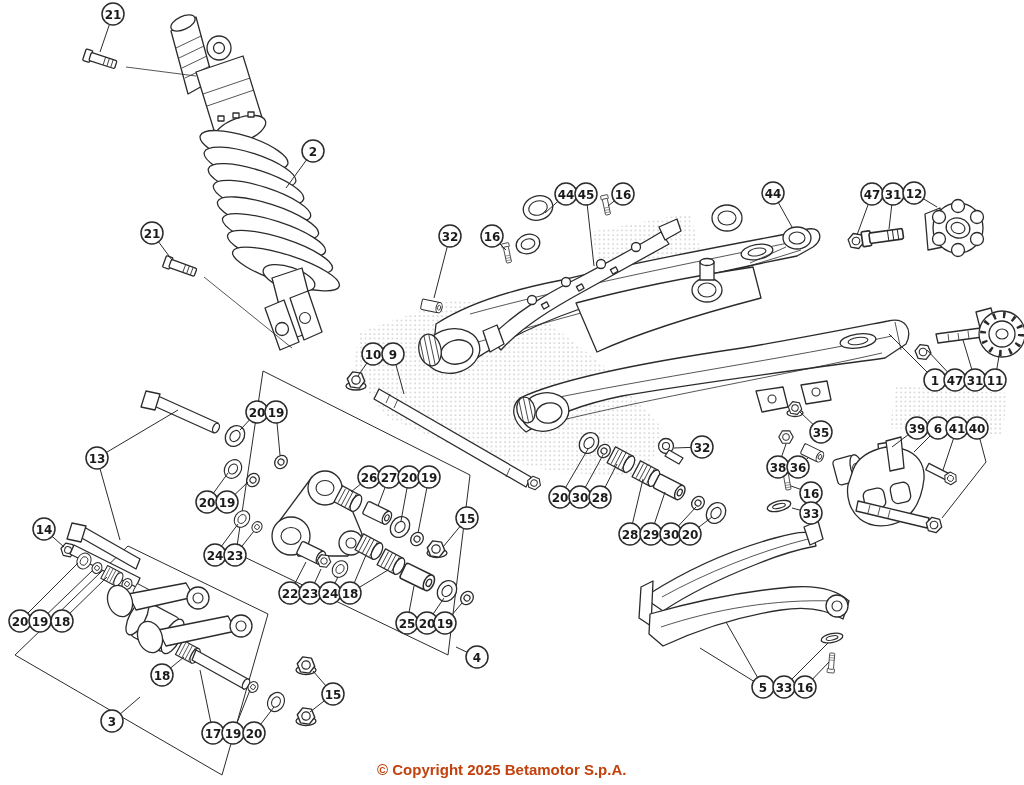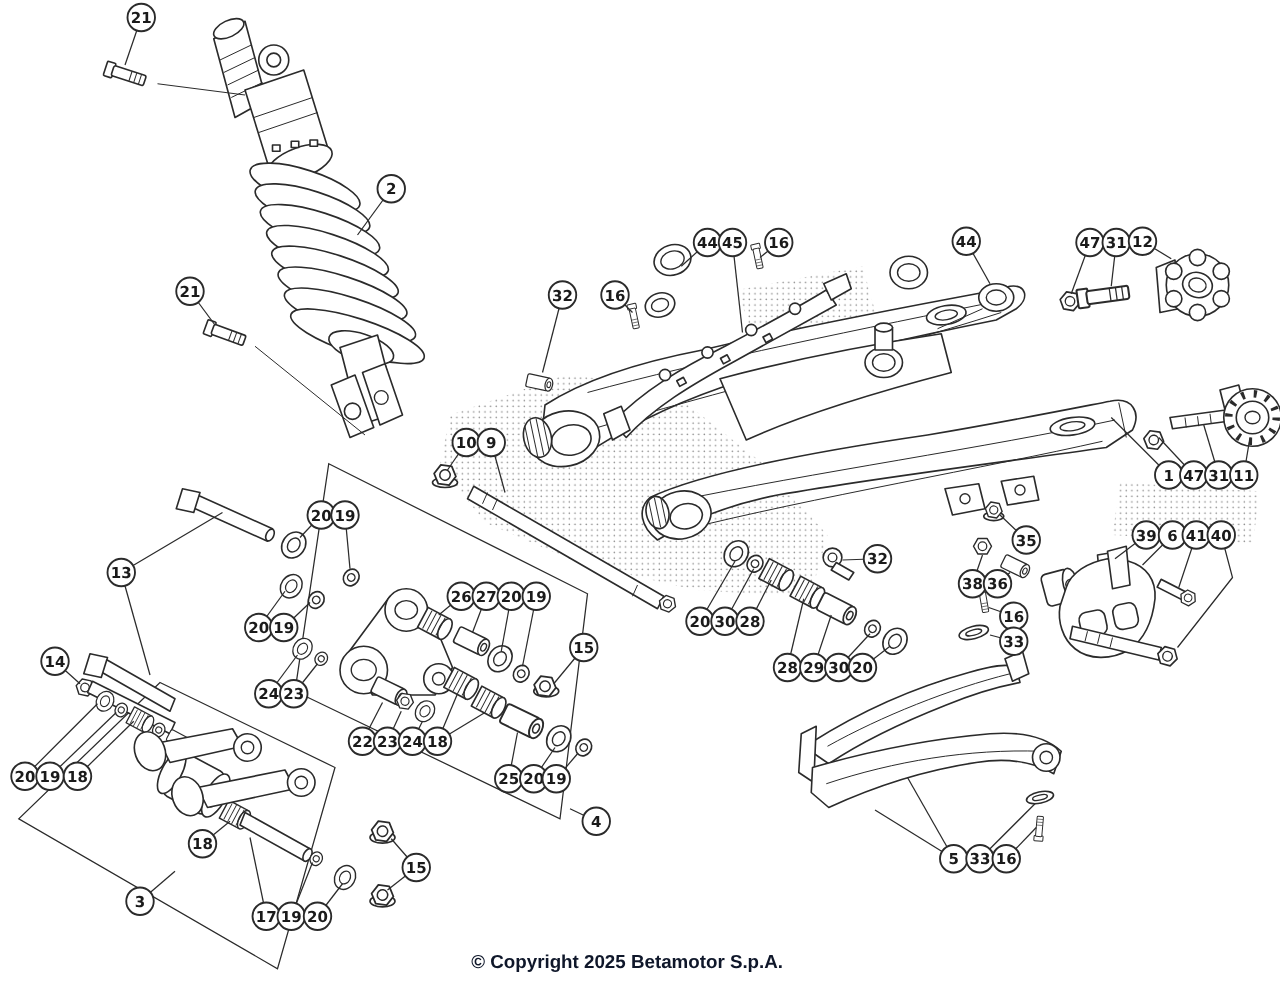--- a/index.html
+++ b/index.html
@@ -6,21 +6,21 @@
   #page{position:relative;width:1024px;height:785px;background:#ffffff;overflow:hidden;
         font-family:"Liberation Sans",sans-serif;}
   svg{position:absolute;left:0;top:0;}
   .pt{fill:#ffffff;stroke:#2b2b2b;stroke-width:1.3;stroke-linejoin:round;}
   .ln{fill:none;stroke:#2b2b2b;stroke-width:1.1;}
   .thin{fill:none;stroke:#2b2b2b;stroke-width:.8;}
   .box{fill:none;stroke:#2b2b2b;stroke-width:1;}
   .leader{fill:none;stroke:#2b2b2b;stroke-width:1;}
   .bubble{fill:#ffffff;stroke:#2b2b2b;stroke-width:1.5;}
   .bubble-num{font:600 12px "DejaVu Sans",sans-serif;fill:#1a1a1a;text-anchor:middle;}
-  .copyright{position:absolute;left:377px;top:761px;font:bold 15px "Liberation Sans",sans-serif;color:#0f172a;}
+  .copyright{position:absolute;left:377px;top:761px;font:bold 15px "Liberation Sans",sans-serif;color:#c2410c;}
 </style>
 </head>
 <body>
 
 <div id="page">
 <svg id="diagram" width="1024" height="785" viewBox="0 0 1024 785">
   <defs>
     <pattern id="stp" width="4.5" height="4.5" patternUnits="userSpaceOnUse">
       <circle cx="1" cy="1" r=".65" fill="#8d8d8d"></circle>
     </pattern>

